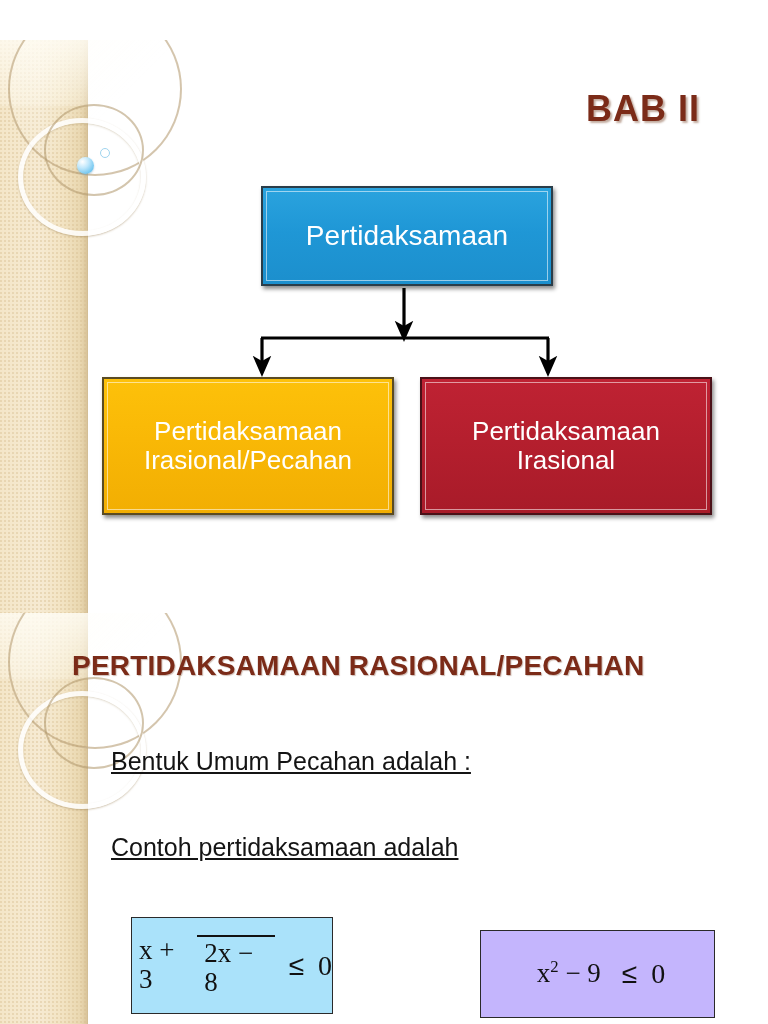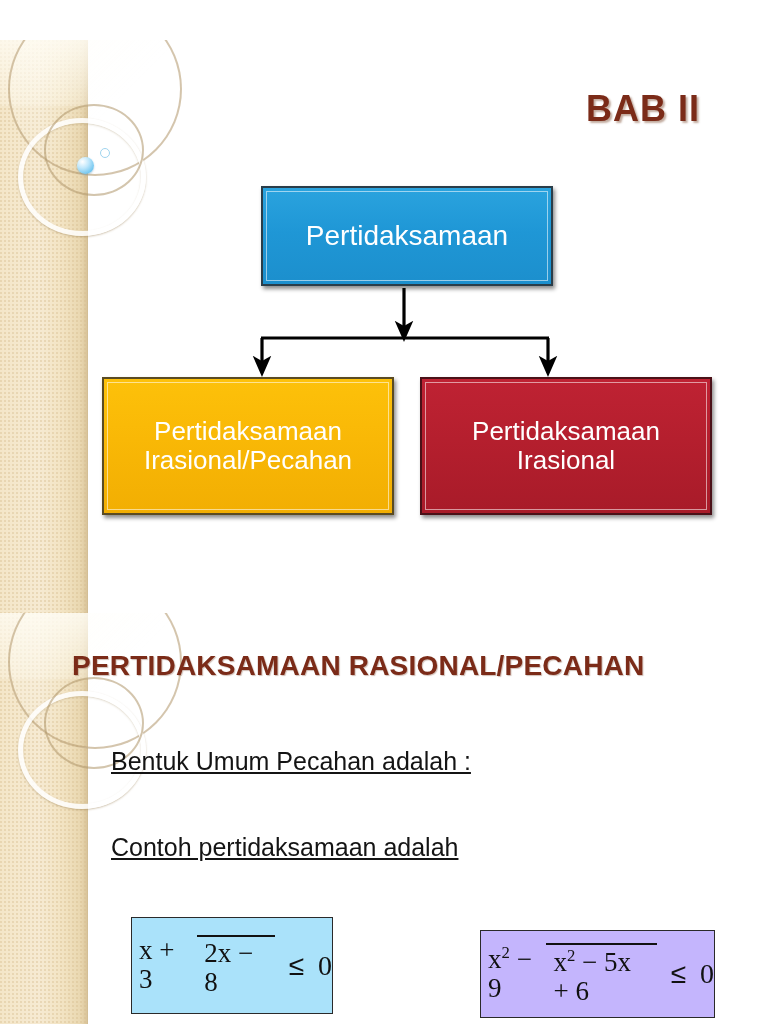--- a/index.html
+++ b/index.html
@@ -262,21 +262,20 @@
         </span>
         <span class="rel">≤</span>
         <span class="rhs">0</span>
       </div>
     </div>
 
     <div class="exbox" id="ex-pink">
       <div class="exrow">
         <span class="exfrac">
           <span class="num"><span>x</span><sup>2</sup><span> − 9</span></span>
-          <span class="den"><span>x</span><sup>2</sup><span> − 5x + 6</span></span>
         </span>
         <span class="rel">≤</span>
         <span class="rhs">0</span>
       </div>
     </div>
 
     <div class="exbox" id="ex-yellow"></div>
 
     <div class="exbox" id="ex-mauve"></div>
   </div>

